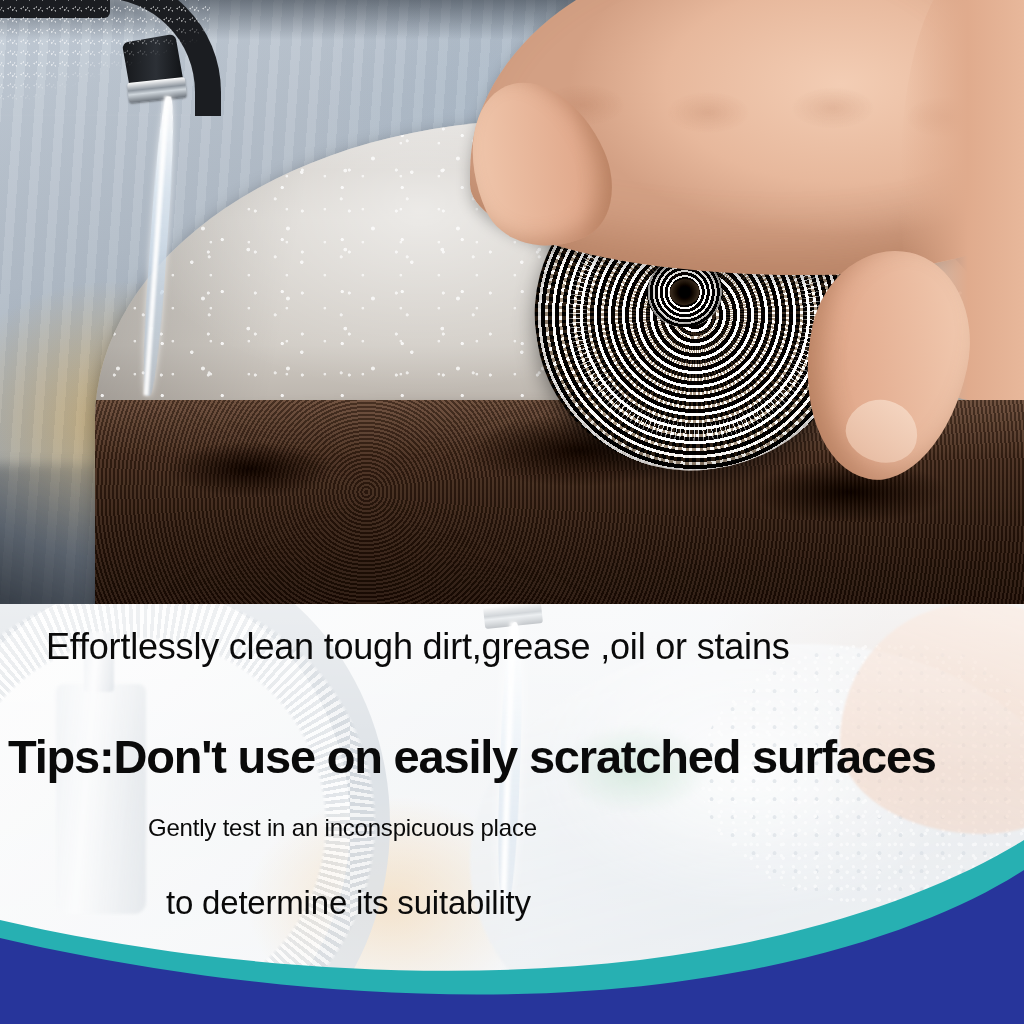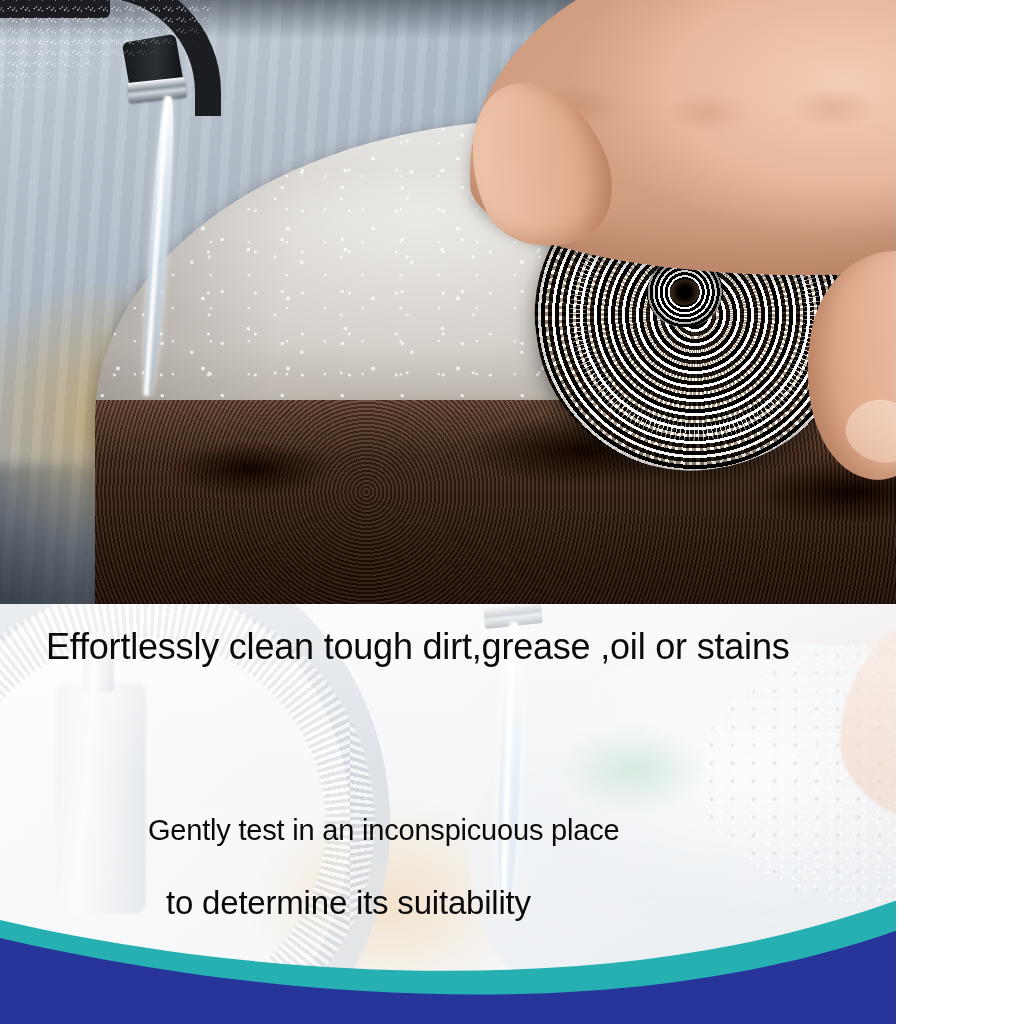--- a/index.html
+++ b/index.html
@@ -6,21 +6,21 @@
   html, body {
     margin: 0;
     padding: 0;
     background: #ffffff;
   }
   body {
     font-family: "Liberation Sans", sans-serif;
   }
   #poster {
     position: relative;
-    width: 896px;
+    width: 1024px;
     height: 1024px;
     overflow: hidden;
     background: #ffffff;
   }
 
   
   #top-panel {
     position: absolute;
     left: 0; top: 0;
     width: 1024px;
@@ -419,21 +419,21 @@
     font-weight: 400;
   }
   #line-2 {
     left: 8px;  top: 125px;
     font-size: 47px;
     font-weight: 700;
     letter-spacing: -1.2px;
   }
   #line-3 {
     left: 148px; top: 210px;
-    font-size: 29px;
+    font-size: 24px;
     font-weight: 400;
     text-align: center;
   }
   #line-4 {
     left: 146px; top: 280px;
     font-size: 33px;
     font-weight: 400;
     margin-left: 20px;
   }
 
@@ -493,20 +493,21 @@
     <div class="bp-hand"></div>
     <div class="bp-pan-rim"></div>
     <div class="bp-bottle"></div>
     <div class="bp-bottle-neck"></div>
     <div class="bp-green-tint"></div>
     <div class="bp-aerator"></div>
     <div class="bp-stream"></div>
     <div class="bp-white-fade"></div>
 
     <div class="line" id="line-1">Effortlessly clean tough dirt,grease ,oil or stains</div>
+    <div class="line" id="line-2">Tips:Don't use on easily scratched surfaces</div>
     <div class="line" id="line-3">Gently test in an inconspicuous place</div>
     <div class="line" id="line-4">to determine its suitability</div>
 
     <svg id="wave" viewBox="0 0 1024 190" preserveAspectRatio="none">
       <path d="M0,86 C180,128 420,152 640,126 C820,104 950,52 1024,6 L1024,190 L0,190 Z" fill="#27b0b2"></path>
       <path d="M0,104 C180,146 430,178 660,150 C840,128 960,78 1024,36 L1024,190 L0,190 Z" fill="#27359b"></path>
     </svg>
   </div>
 
 </div>

